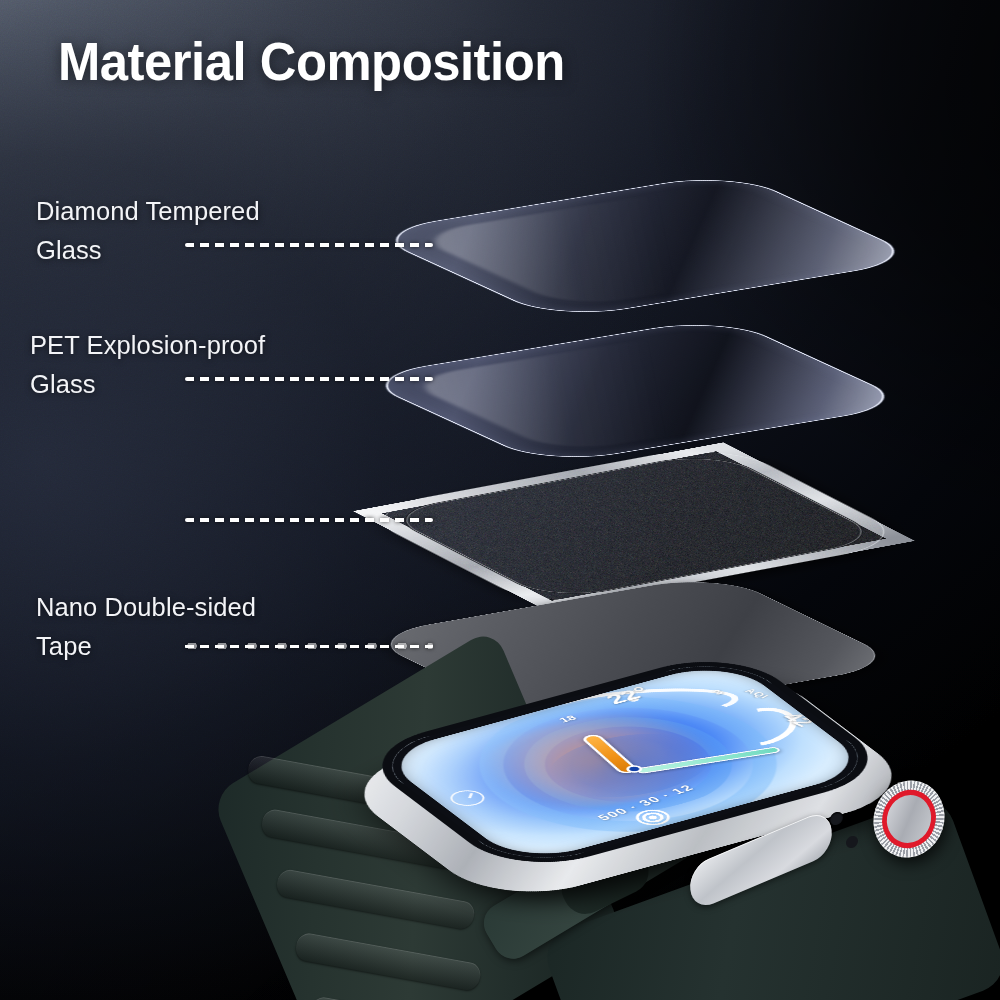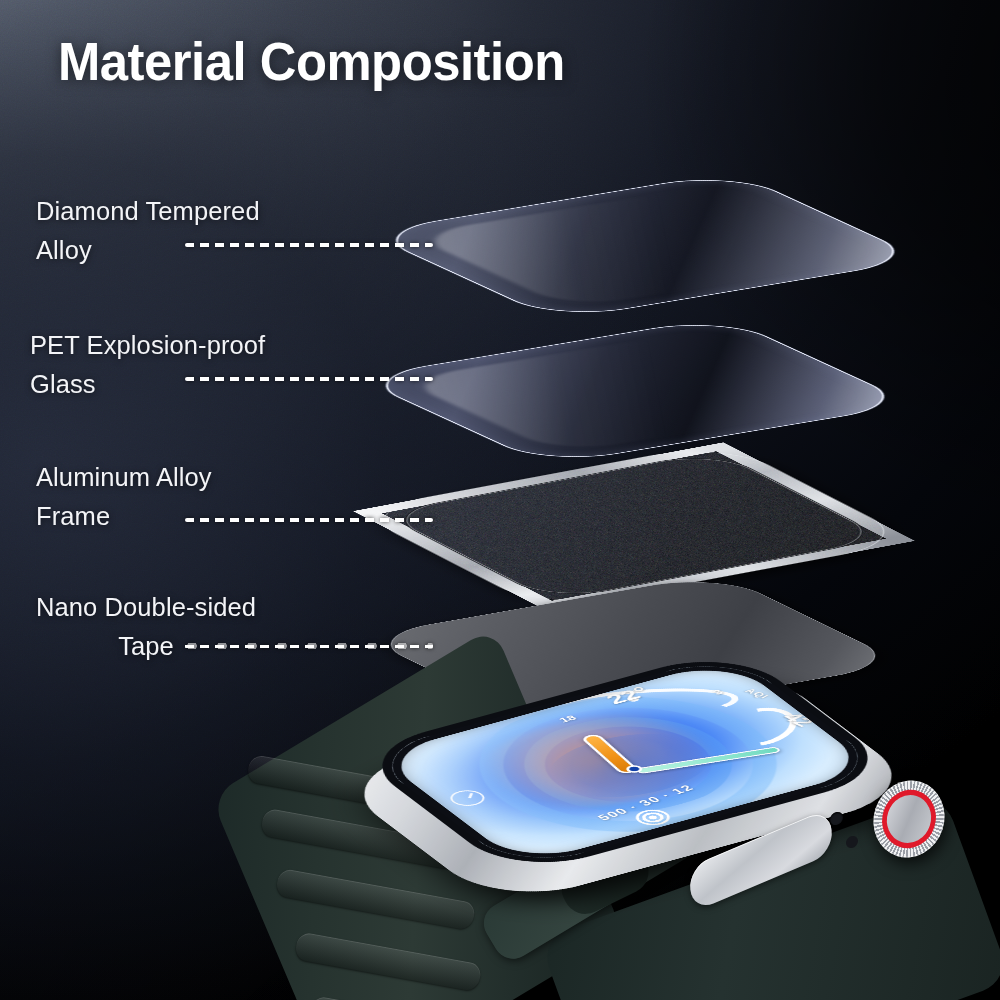--- a/index.html
+++ b/index.html
@@ -469,28 +469,26 @@
       <div class="hand-pin"></div>
 
       <div class="glass-overlay"></div>
       <div class="screen-bezel"></div>
     </div>
   </div>
 
   <div class="title">Material Composition</div>
 
   <div class="label" style="left:36px;top:192px;">Diamond Tempered
-Alloy</div>
+Glass</div>
   <div class="lead lead-dash" style="left:185px;top:243px;width:248px;"></div>
 
   <div class="label" style="left:30px;top:326px;">PET Explosion-proof
 Glass</div>
   <div class="lead lead-dash" style="left:185px;top:377px;width:248px;"></div>
 
-  <div class="label" style="left:36px;top:458px;">Aluminum Alloy
-Frame</div>
   <div class="lead lead-dash" style="left:185px;top:518px;width:248px;"></div>
 
-  <div class="label" style="left:36px;top:588px;text-align:center;">Nano Double-sided
+  <div class="label" style="left:36px;top:588px;">Nano Double-sided
 Tape</div>
   <div class="lead lead-dot" style="left:185px;top:643px;width:248px;"></div>
 
 </div>
 
 </body></html>

